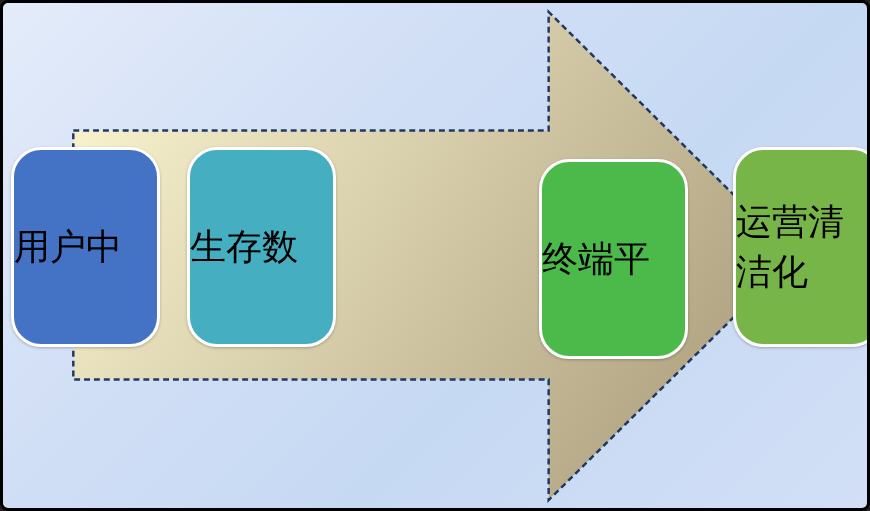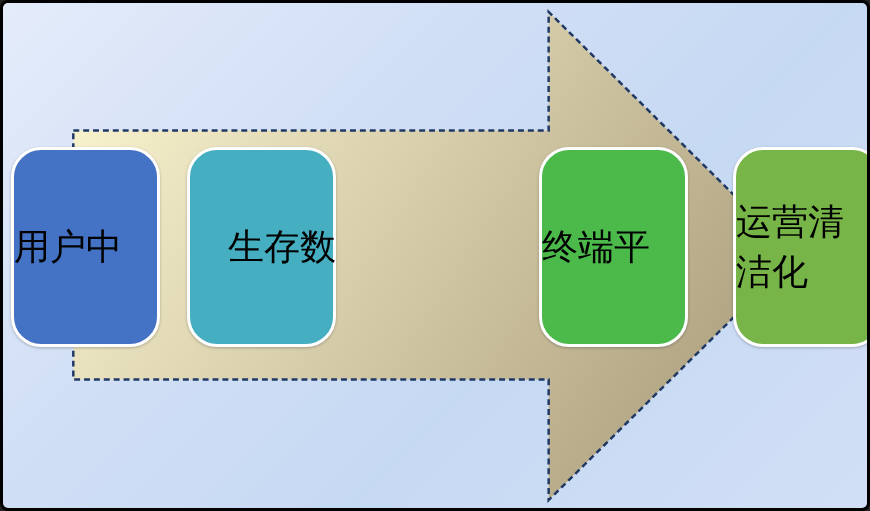--- a/index.html
+++ b/index.html
@@ -34,21 +34,21 @@
   }
   .step-box .line {
     font-size: 36px;
     line-height: 50px;
     color: #000;
     font-weight: 500;
     white-space: nowrap;
     text-align: center;
   }
   .pos-1 { left: 8px; }
-  .pos-2 { left: 184px; padding-left: 38px; }
+  .pos-2 { left: 184px; }
   .pos-3 { left: 360px; }
   .pos-4 { left: 536px; }
   .pos-5 { left: 712px; }
 </style>
 </head>
 <body>
 
 <div class="frame">
 
   <svg class="arrow-svg" viewBox="0 0 870 511" aria-hidden="true">
@@ -63,21 +63,21 @@
 
   <div class="step-box pos-1" style="background: rgb(68, 114, 196);">
     <span class="line">用户中</span>
   </div>
 
   <div class="step-box pos-2" style="background: rgb(69, 174, 193);">
     <span class="line">生存数</span>
   </div>
 
 
-  <div class="step-box pos-4" style="background: rgb(75, 186, 75);">
+  <div class="step-box pos-4" style="background: rgb(75, 186, 75); margin-top: 12px;">
     <span class="line">终端平</span>
   </div>
 
   <div class="step-box pos-5" style="background: rgb(119, 181, 72); margin-left: 18px;">
     <span class="line">运营清</span>
     <span class="line">洁化</span>
   </div>
 
 </div>
 

